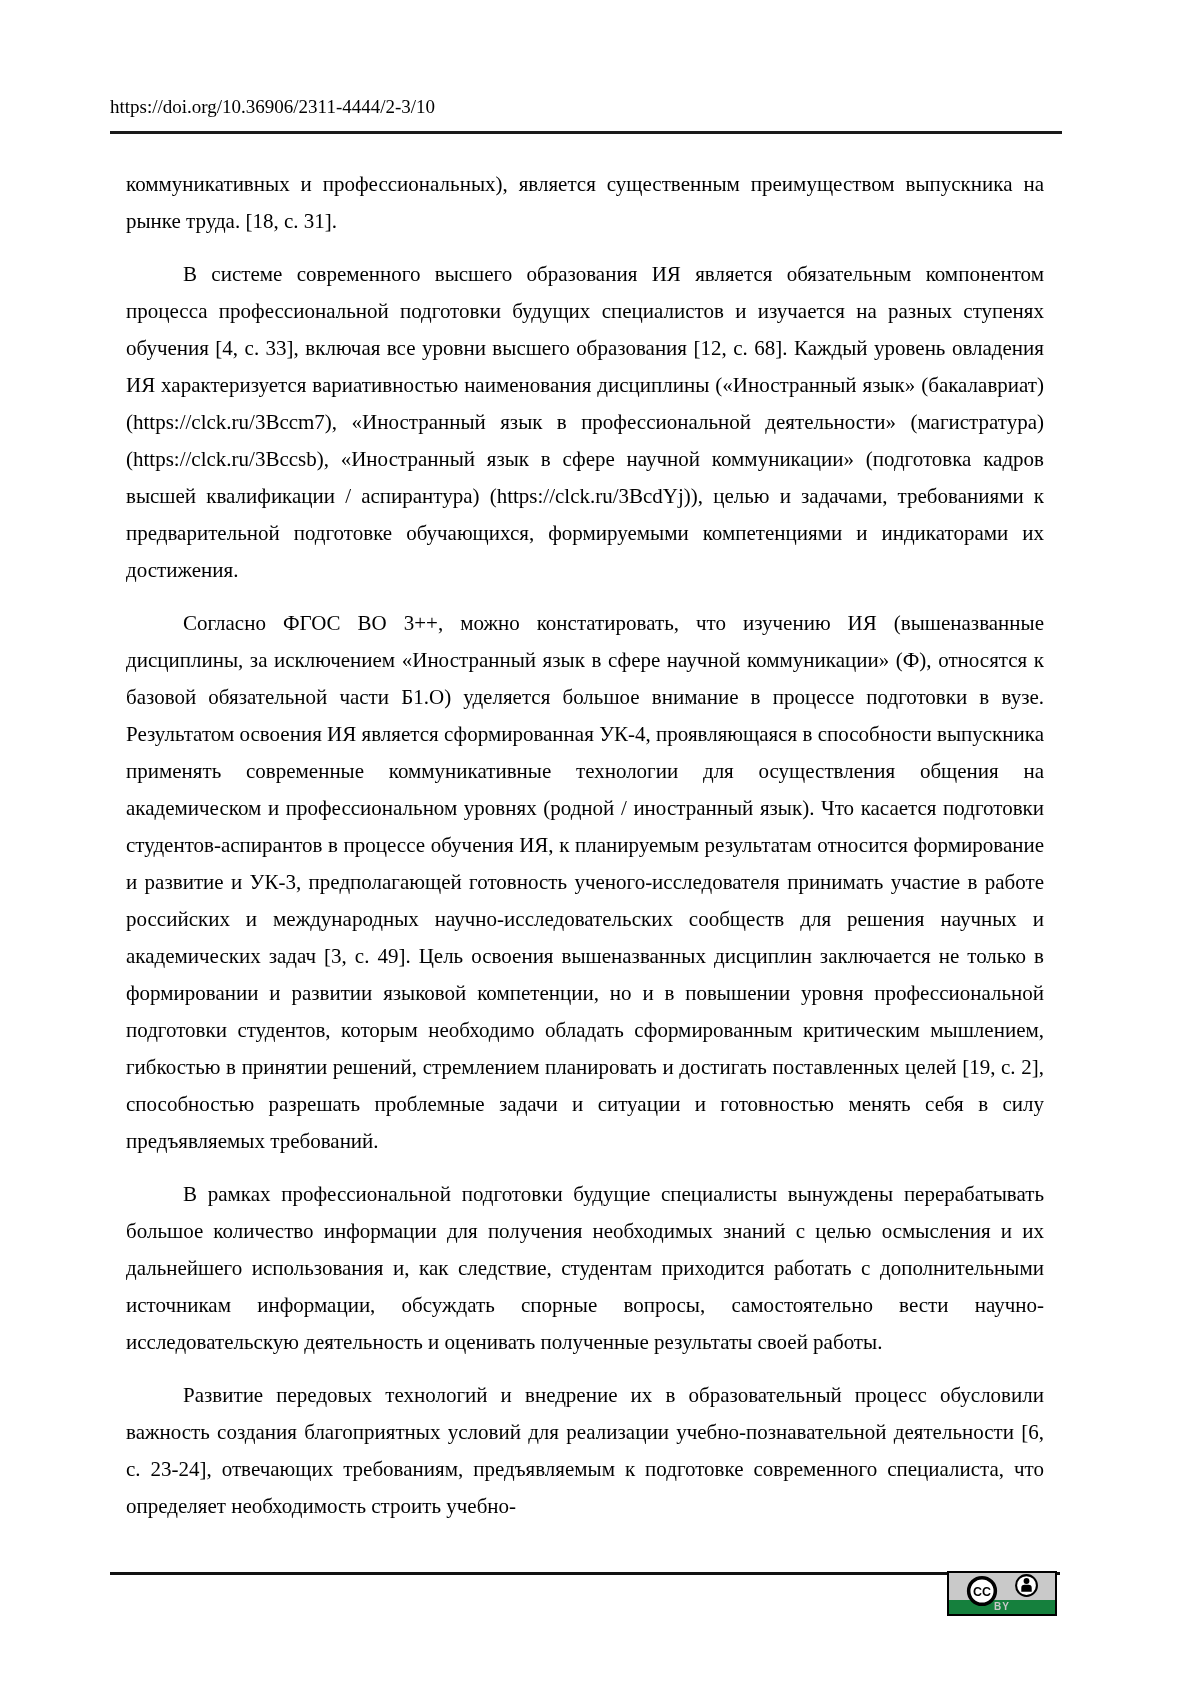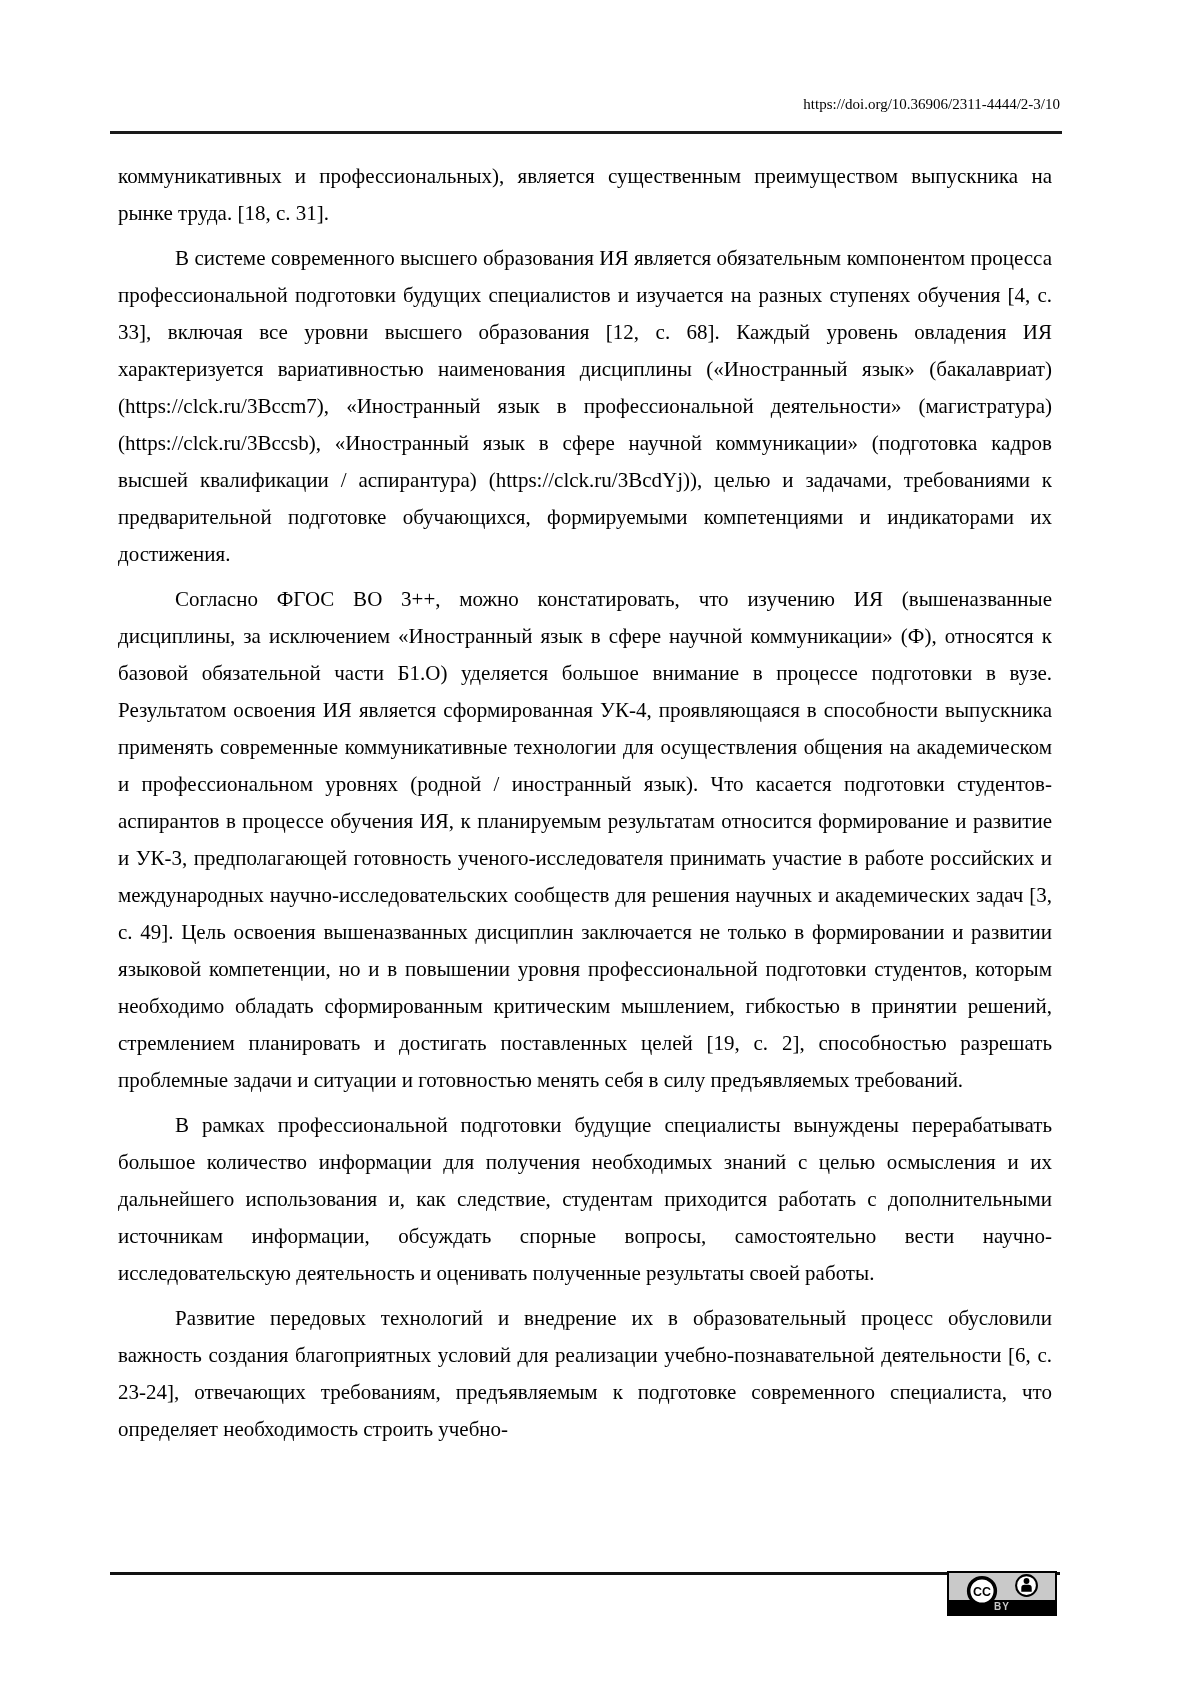--- a/index.html
+++ b/index.html
@@ -15,23 +15,23 @@
     overflow: hidden;
     font-family: "Liberation Serif", serif;
     color: #000000;
   }
   .header-row {
     position: absolute;
     left: 110px;
     top: 96px;
     width: 950px;
     display: flex;
-    justify-content: flex-end;
+    justify-content: space-between;
     align-items: baseline;
-    font-size: 15px;
+    font-size: 19px;
     white-space: nowrap;
   }
   .doi {
     font-style: normal;
     color: #000000;
     text-decoration: none;
   }
   .authors {
     font-style: italic;
   }
@@ -46,21 +46,21 @@
   .content {
     position: absolute;
     left: 110px;
     top: 150px;
     width: 950px;
     font-size: 21px;
     line-height: 37px;
     text-align: justify;
   }
   .content p {
-    margin: 8px;
+    margin: 16px;
     padding: 0;
   }
   .content p.indent {
     text-indent: 57px;
   }
   .footer-rule {
     position: absolute;
     left: 110px;
     top: 1572px;
     width: 950px;
@@ -101,21 +101,21 @@
     height: 32px;
     margin-bottom: -8px;
   }
   .person-circle {
     width: 25px;
     height: 25px;
     margin-top: -2px;
   }
   .badge-bar {
     height: 14px;
-    background: #000000;
+    background: #15803d;
     color: #c9c9c9;
     font-family: "Liberation Sans", sans-serif;
     font-size: 10px;
     font-weight: bold;
     line-height: 14px;
     text-align: center;
     letter-spacing: 1px;
     position: relative;
     z-index: 1;
   }

